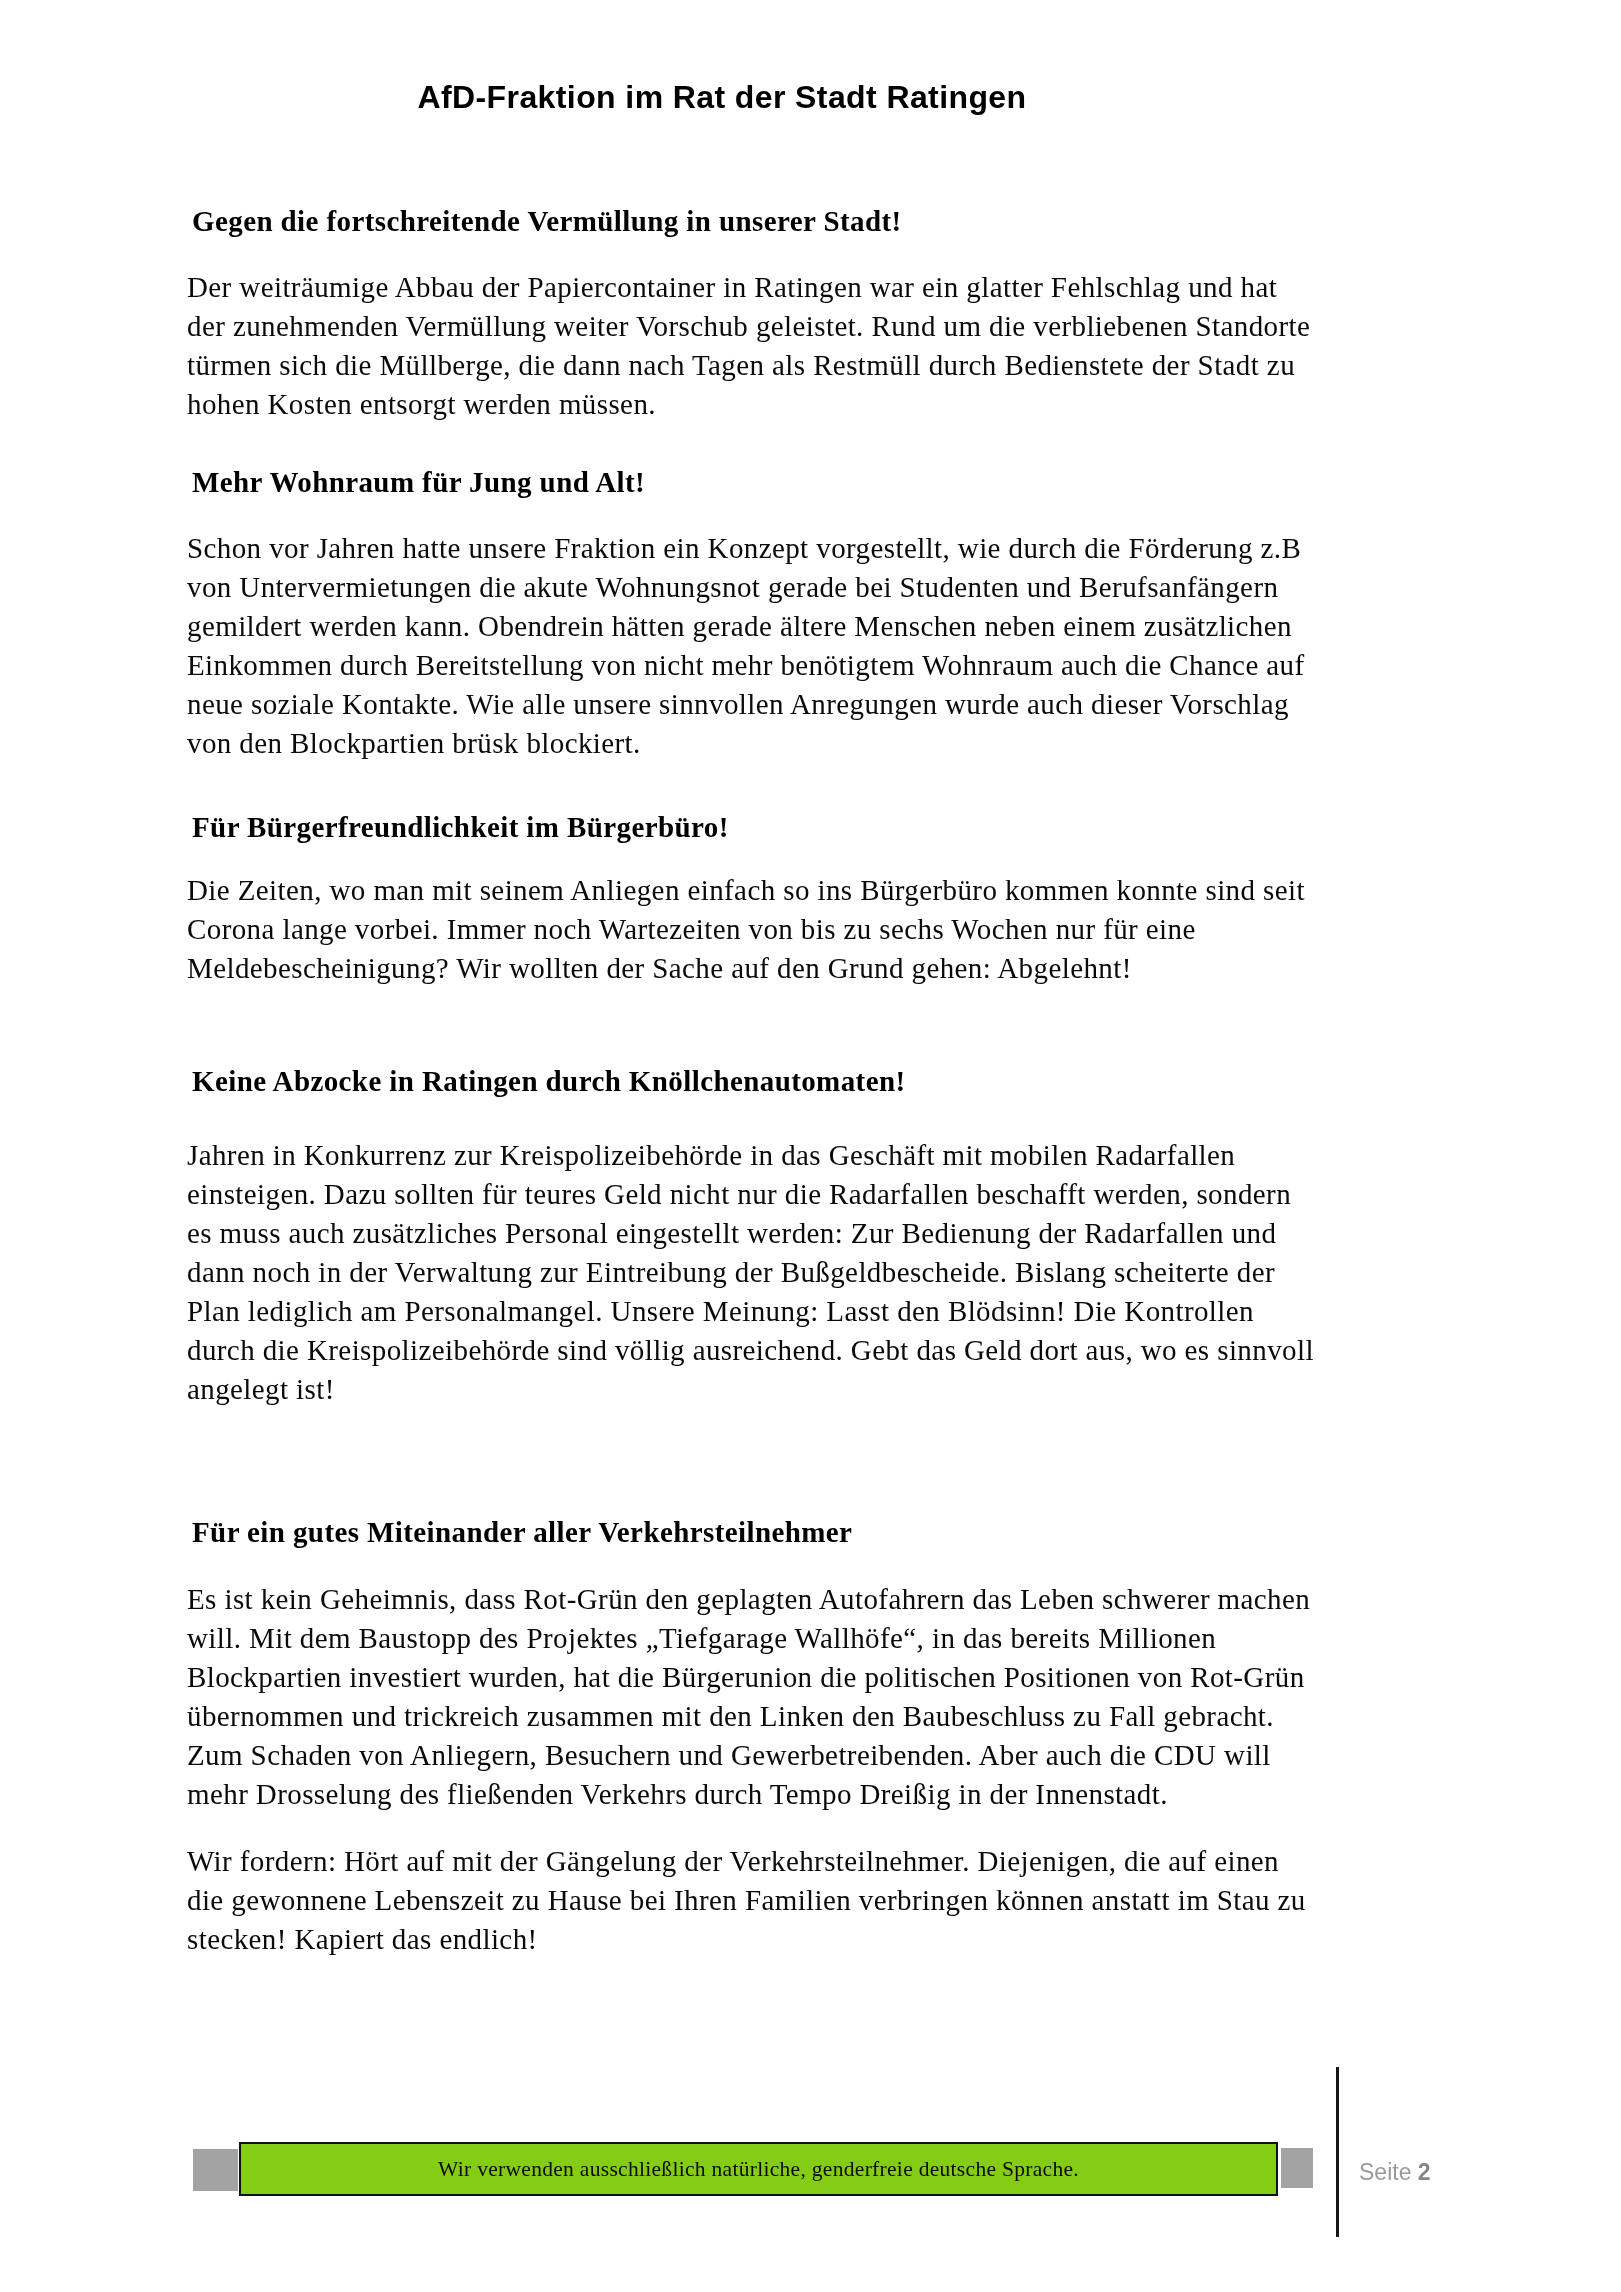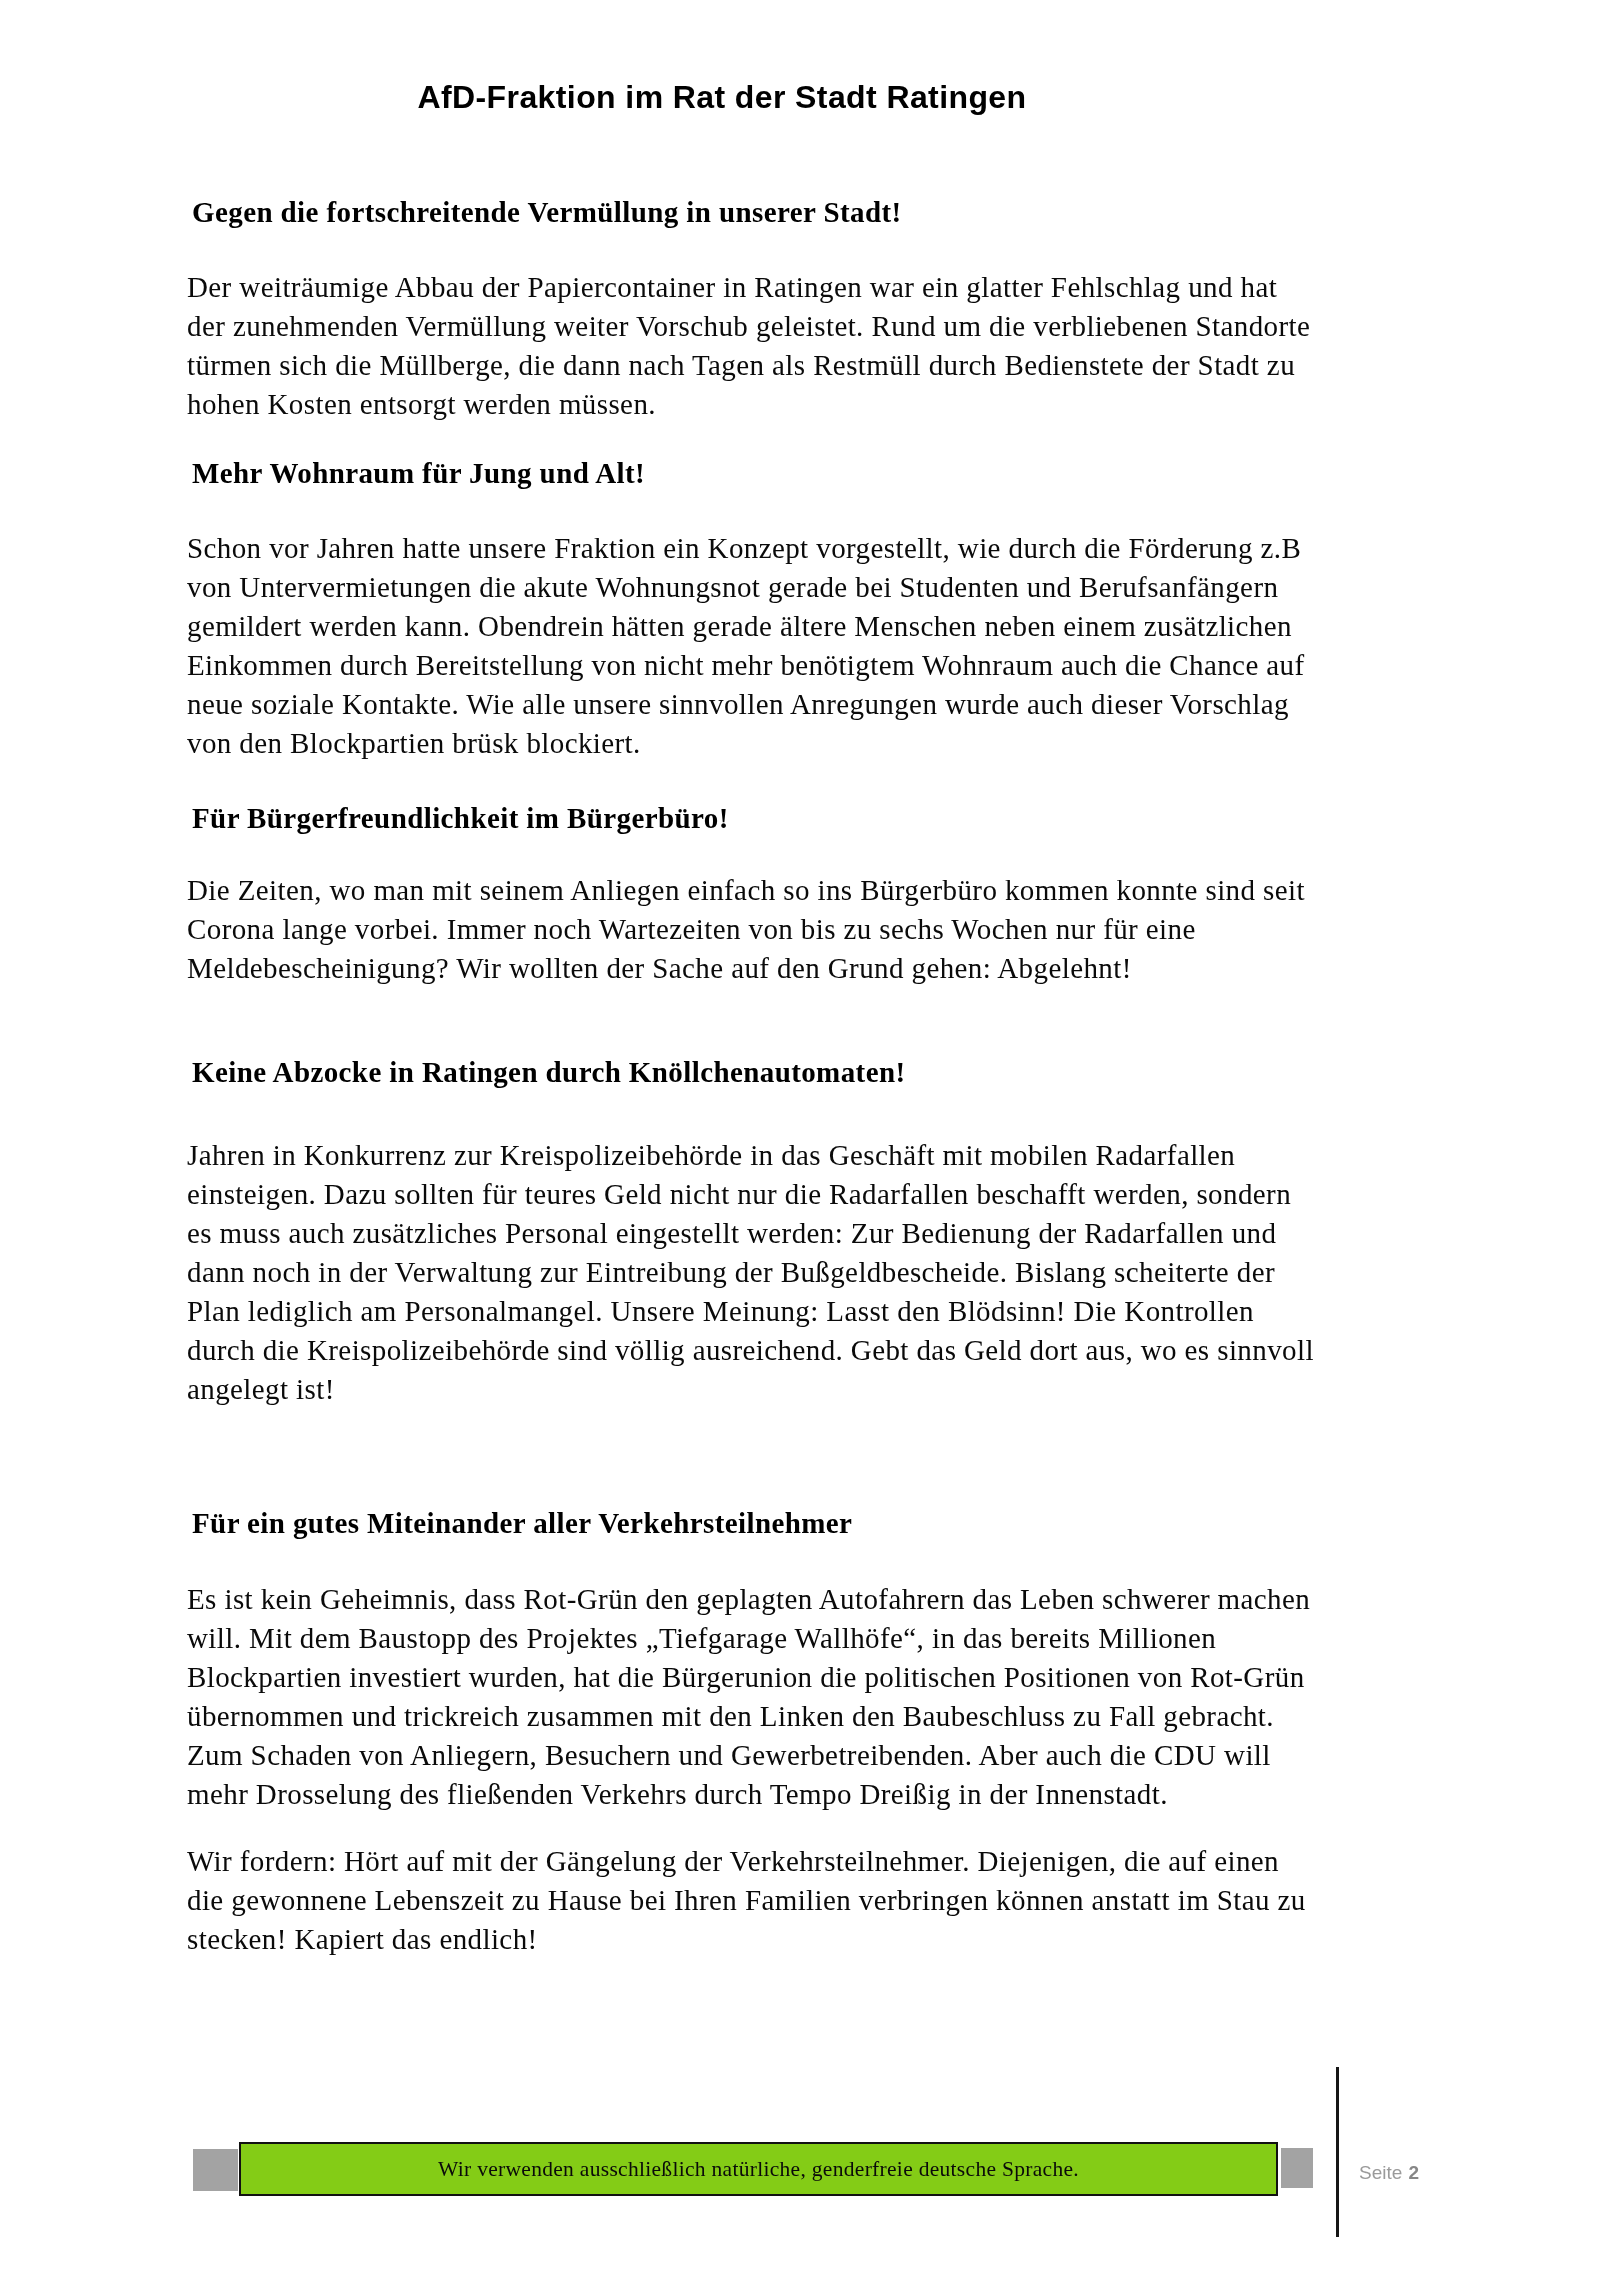--- a/index.html
+++ b/index.html
@@ -28,20 +28,21 @@
   .heading{
     position:absolute;
     left:192px;
     width:1245px;
     font-weight:bold;
     font-size:29px;
     line-height:39px;
     letter-spacing:0.4px;
     color:#000000;
     white-space:nowrap;
+    margin-top:9px;
   }
   .para{
     position:absolute;
     left:187px;
     width:1272px;
     font-size:29px;
     line-height:39px;
     letter-spacing:0.4px;
   }
   .para .line{white-space:nowrap;}
@@ -72,21 +73,21 @@
   .footer-vline{
     position:absolute;
     left:1336px;top:2067px;
     width:2.7px;height:170px;
     background:#151515;
   }
   .page-num{
     position:absolute;
     left:1359px;top:2159px;
     font-family:"Liberation Sans","DejaVu Sans",sans-serif;
-    font-size:19px;
+    font-size:23px;
     line-height:27px;
     color:#9a9a9a;
     white-space:nowrap;
   }
   .page-num .num{
     font-weight:bold;
     color:#878787;
     margin-left:6.3px;
   }
 </style>

